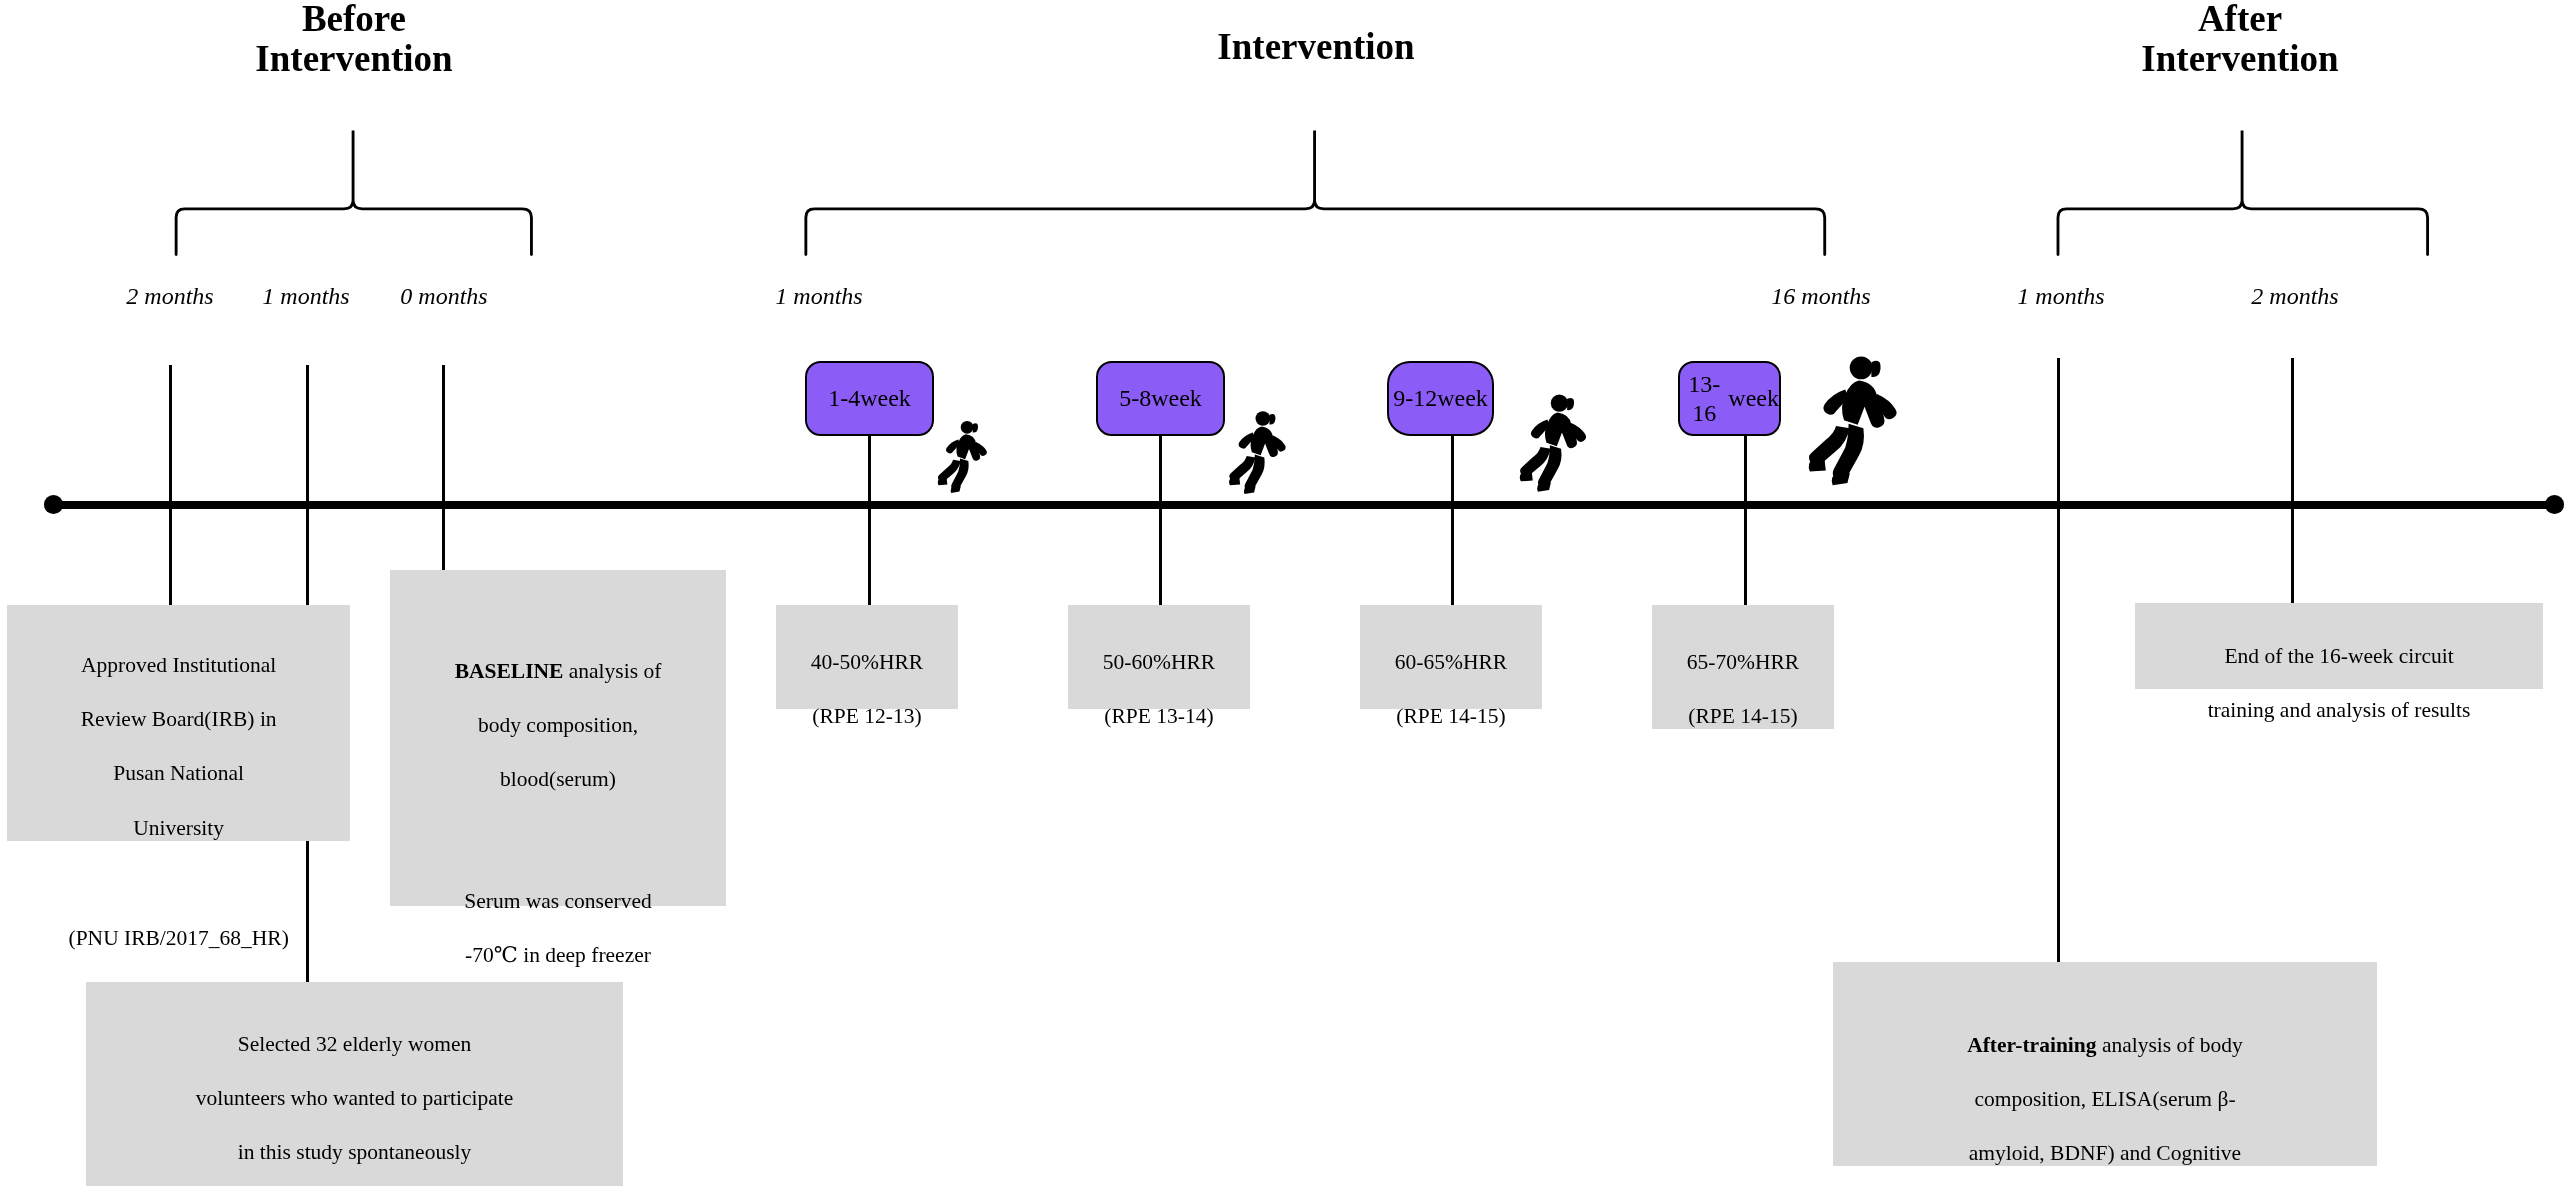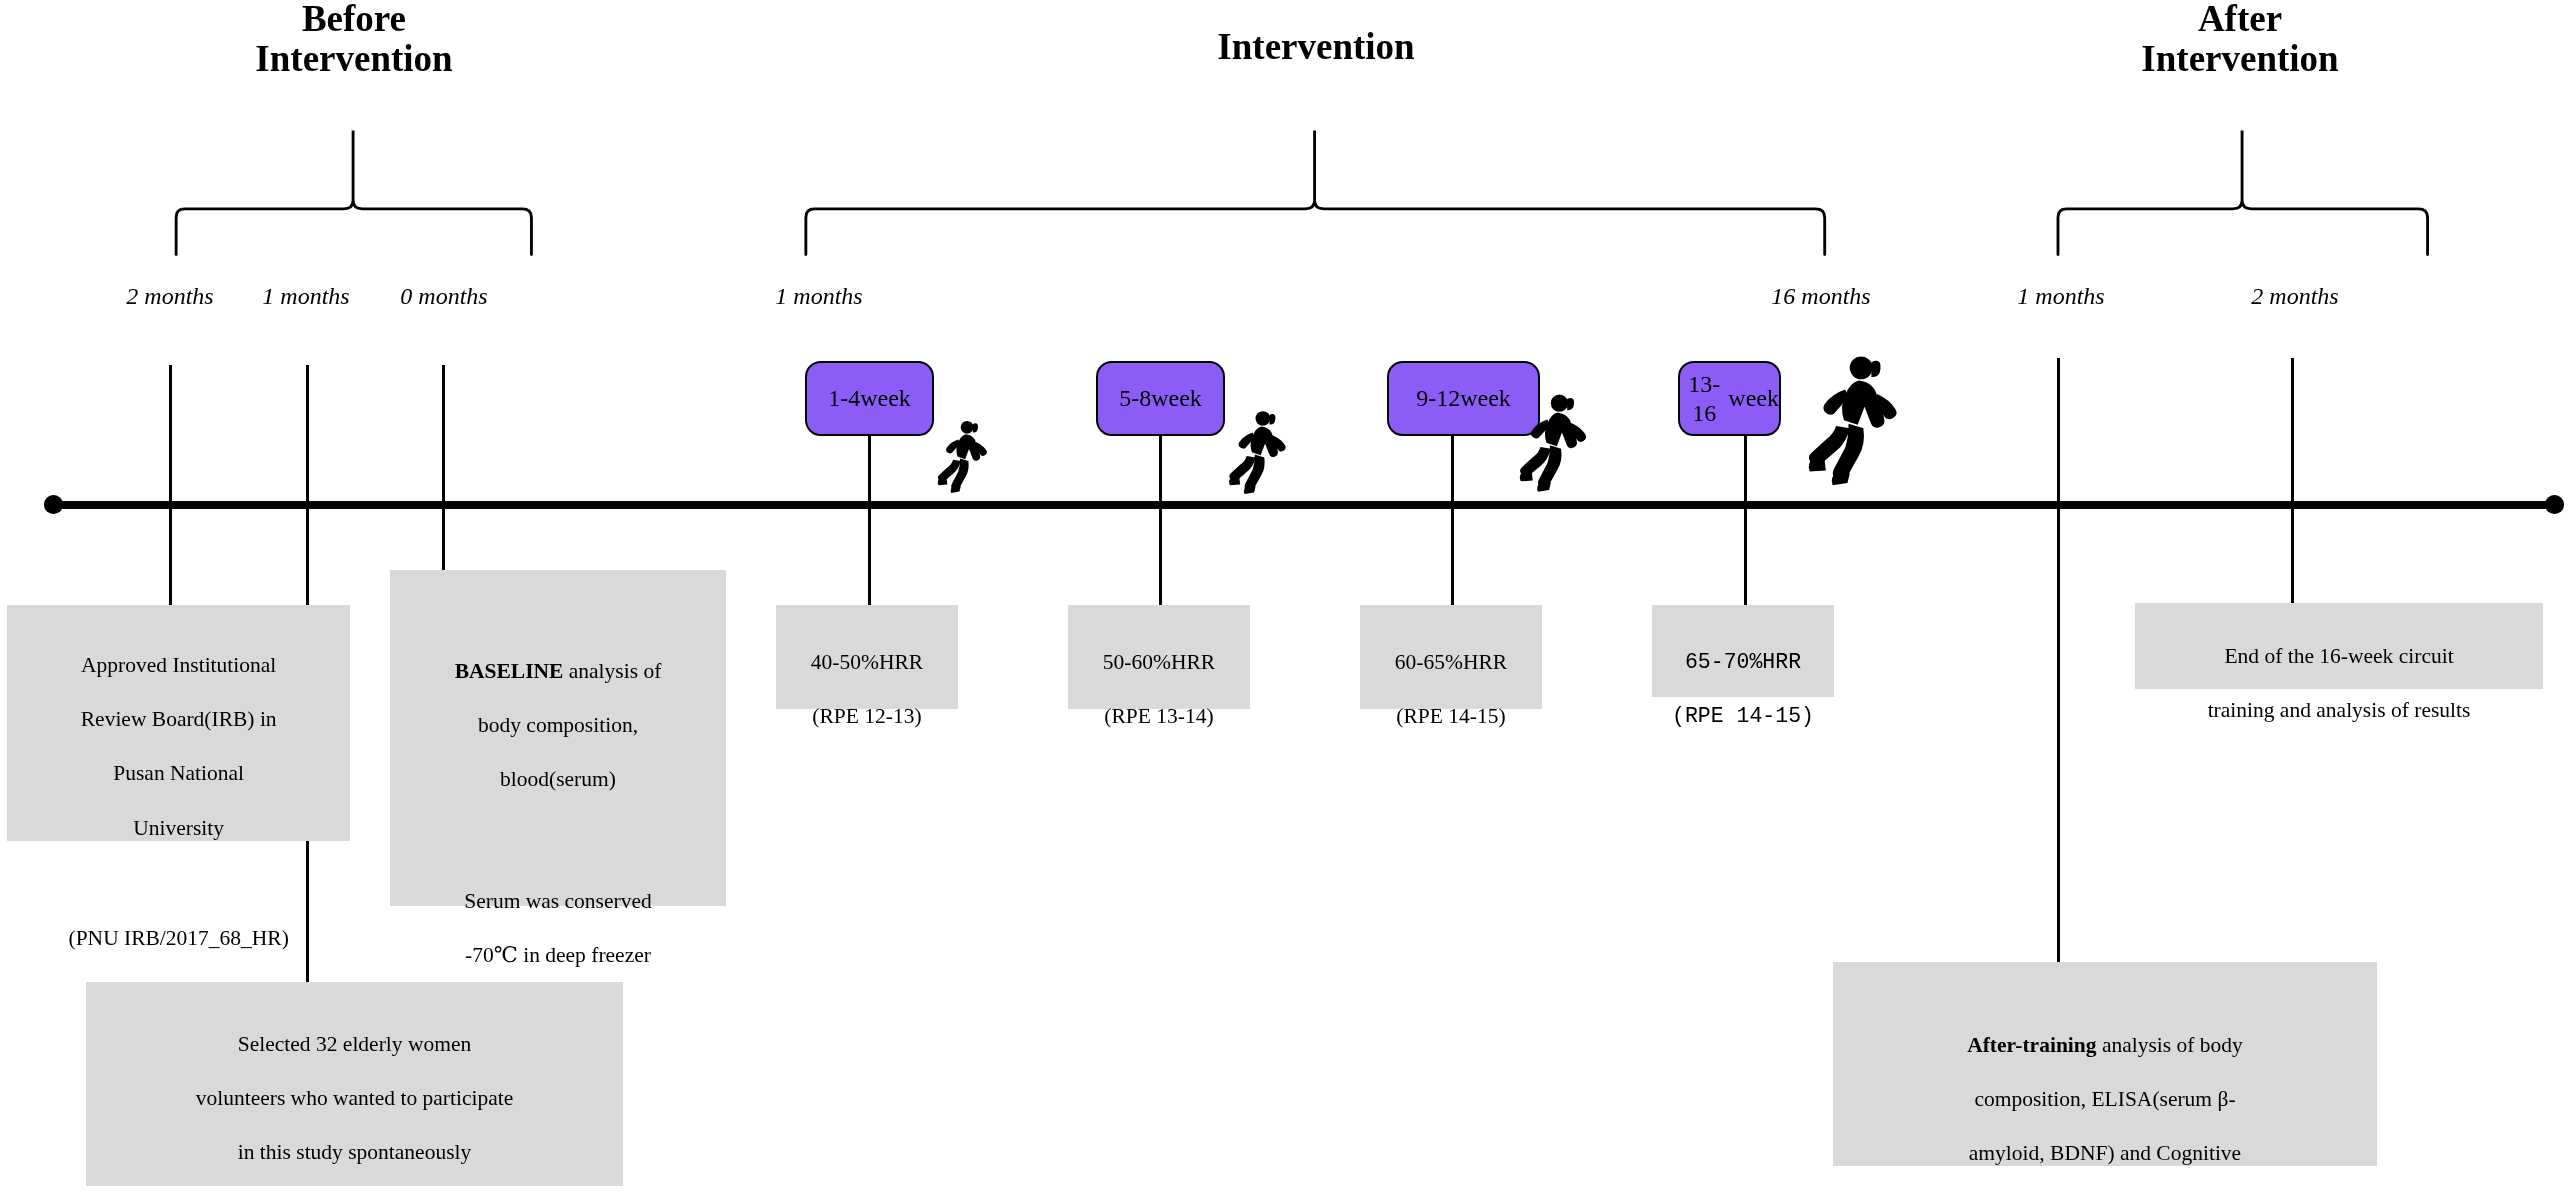--- a/index.html
+++ b/index.html
@@ -151,21 +151,21 @@
   <div class="axis-dot" style="left:2545px; top:495px;"></div>
 
   <div class="week-box" style="left:805px; top:361px; width:129px; height:75px;">
     <span>1-4</span>
     <span>week</span>
   </div>
   <div class="week-box" style="left:1096px; top:361px; width:129px; height:75px;">
     <span>5-8</span>
     <span>week</span>
   </div>
-  <div class="week-box" style="left:1387px; top:361px; width:153px; height:75px;">
+  <div class="week-box" style="left:1387px; top:361px; width:107px; height:75px;border-radius:23px;">
     <span>9-12</span>
     <span>week</span>
   </div>
   <div class="week-box" style="left:1678px; top:361px; width:103px; height:75px;">
     <span>13-16</span>
     <span>week</span>
   </div>
 
   <div class="runner" style="left:930px; top:419px; width:64px; height:86px;">
     <svg viewBox="0 0 100 135" width="64" height="86" aria-hidden="true">
@@ -264,21 +264,21 @@
     <div>(RPE 12-13)</div>
   </div>
   <div class="info-box" style="left:1068px; top:605px; width:182px; height:104px; padding-top:17px;">
     <div>50-60%HRR</div>
     <div>(RPE 13-14)</div>
   </div>
   <div class="info-box" style="left:1360px; top:605px; width:182px; height:104px; padding-top:17px;">
     <div>60-65%HRR</div>
     <div>(RPE 14-15)</div>
   </div>
-  <div class="info-box" style="left:1652px; top:605px; width:182px; height:92px; padding-top:17px;font-family:Liberation Mono, monospace;">
+  <div class="info-box" style="left:1652px; top:605px; width:182px; height:124px; padding-top:17px;">
     <div>65-70%HRR</div>
     <div>(RPE 14-15)</div>
   </div>
 
   <div class="info-box" style="left:2127px; top:603px; width:408px; height:86px; padding-top:13px;margin-left:8px;">
     <div>End of the 16-week circuit</div>
     <div>training and analysis of results</div>
   </div>
 
   <div class="info-box" style="left:1833px; top:962px; width:544px; height:204px; padding-top:15.7px;">

